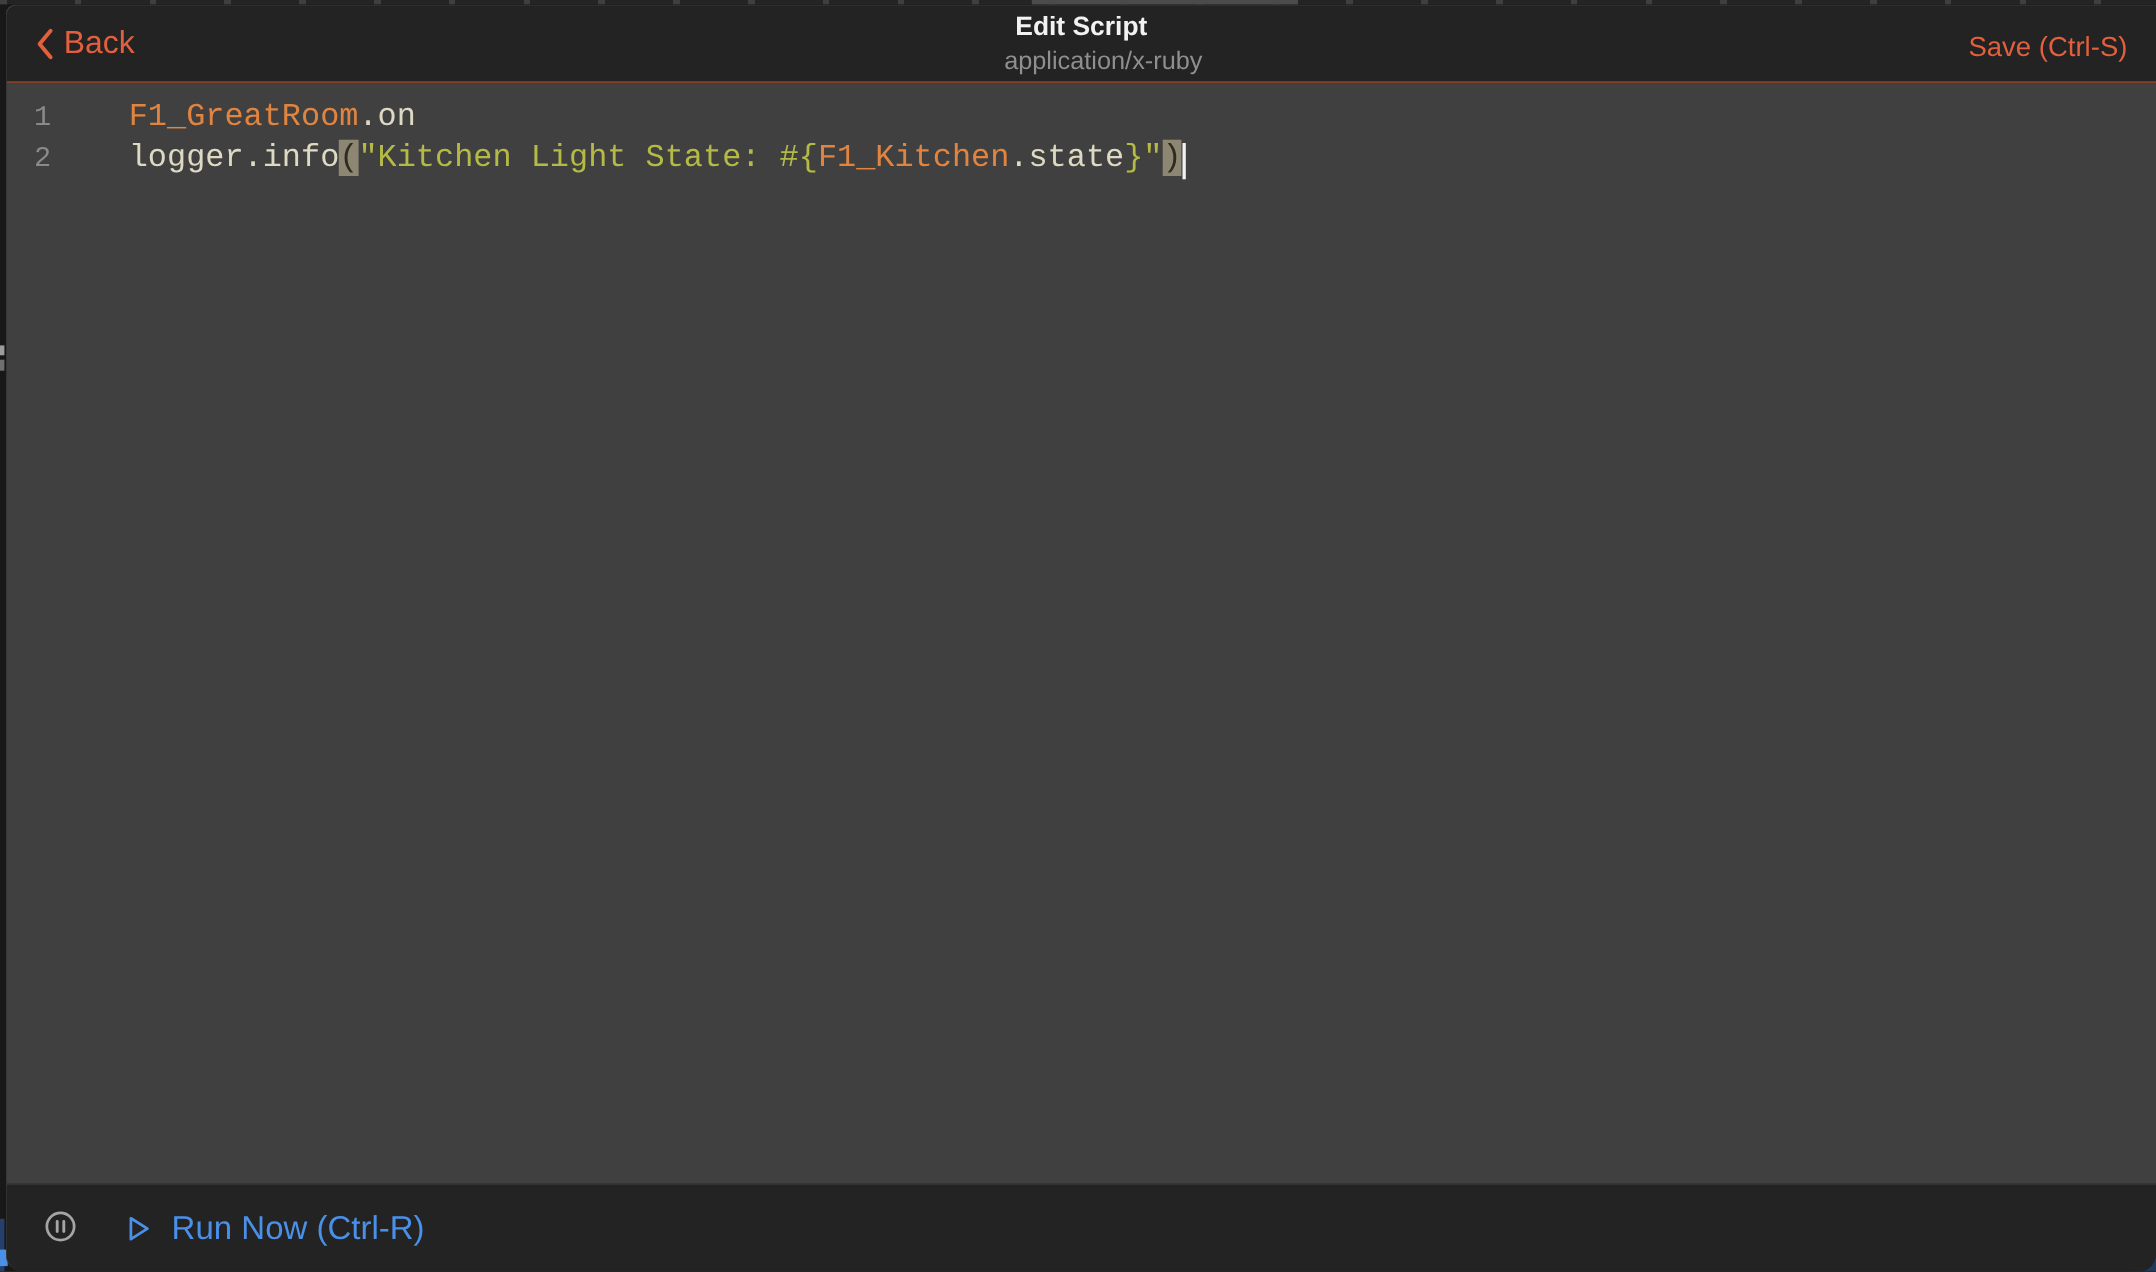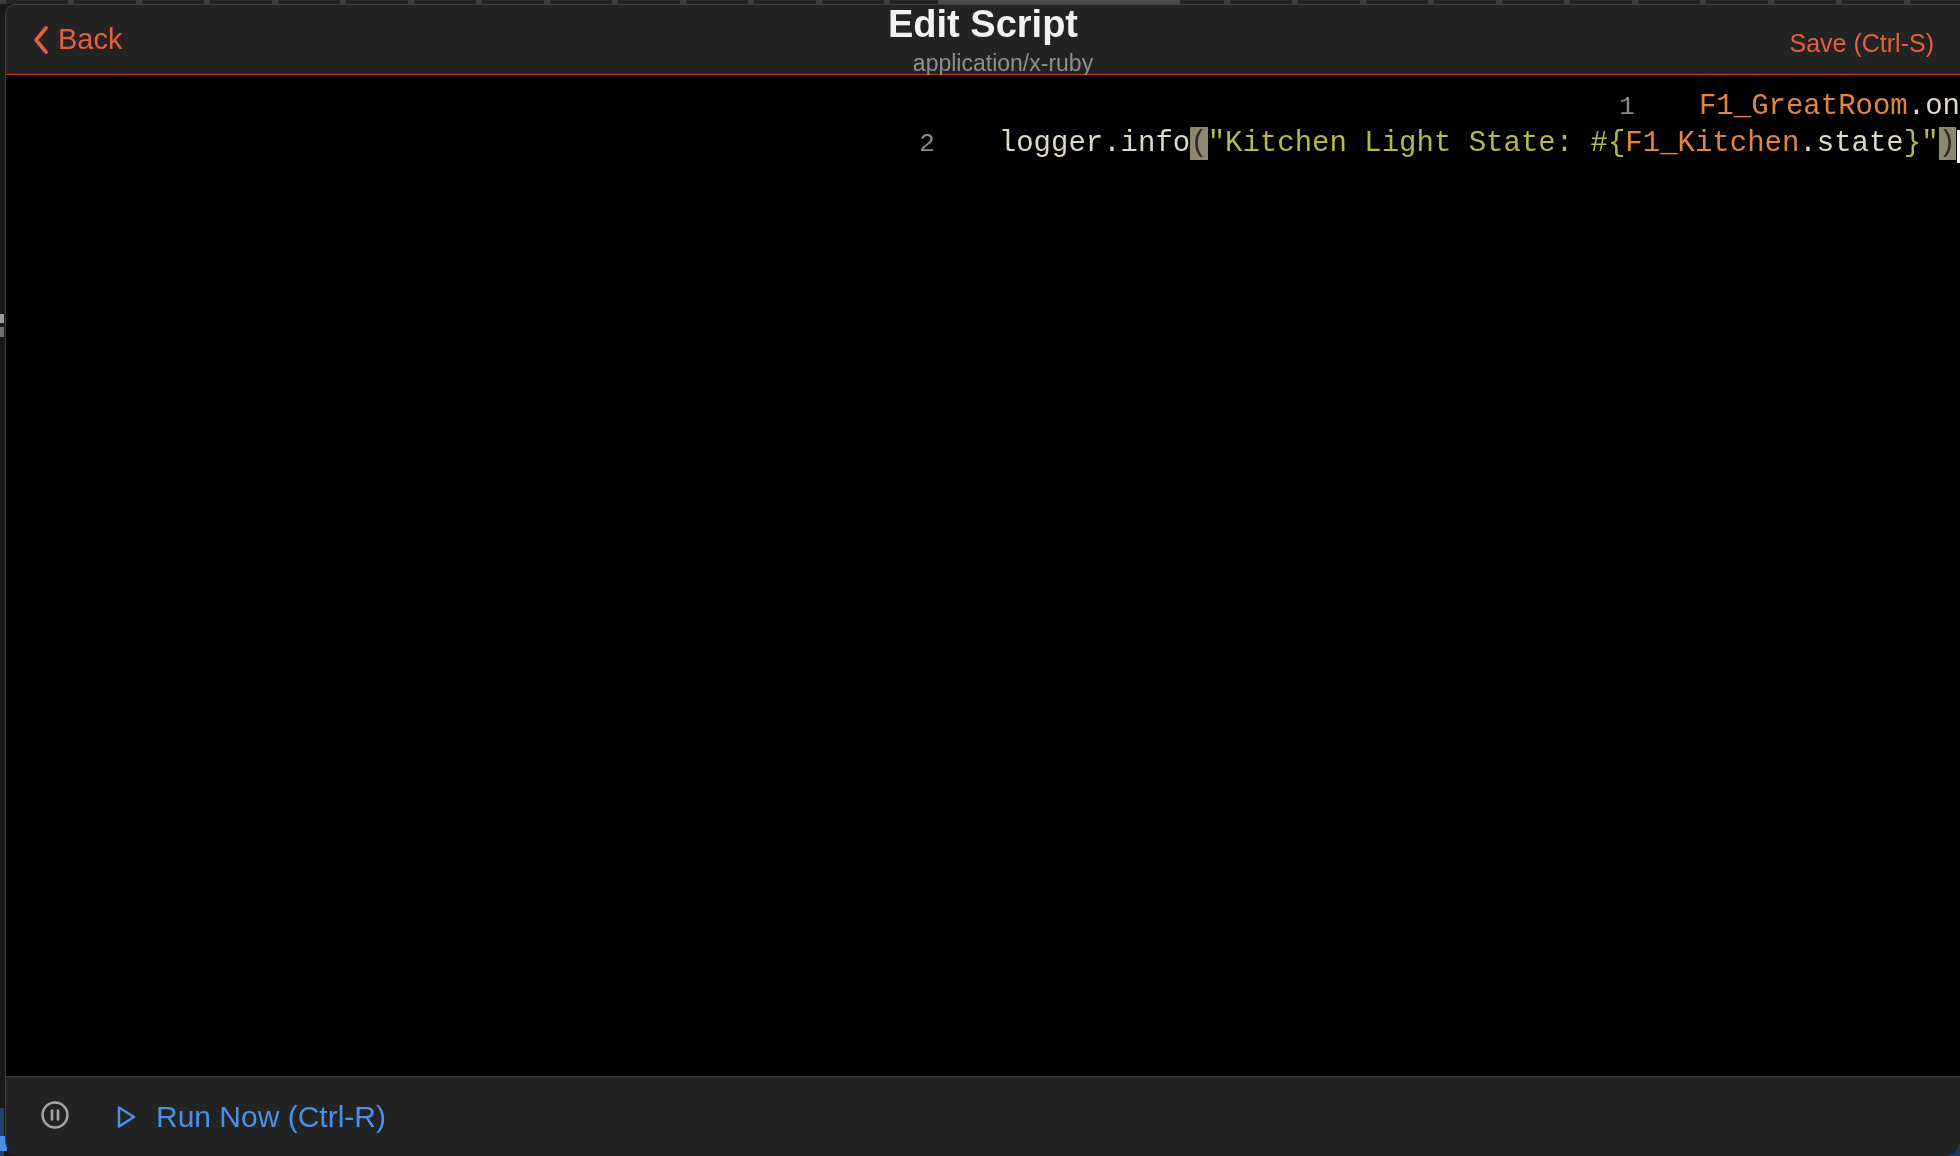--- a/index.html
+++ b/index.html
@@ -41,34 +41,34 @@
     display:flex;align-items:center;gap:9px;
     color:#e2603d;font-size:29px;cursor:pointer;background:none;border:none;padding:0;
     font-family:inherit;
   }
   .back-btn svg{display:block;}
   .titles{
     position:absolute;left:50%;top:0;transform:translateX(-50%);
     height:69px;display:flex;flex-direction:column;align-items:center;justify-content:center;
     text-align:center;line-height:1.15;
   }
-  .title{font-size:38px;font-weight:700;color:#f2f2f2;}
+  .title{font-size:24px;font-weight:700;color:#f2f2f2;}
   .subtitle{font-size:23px;color:#8f8f8f;margin-top:3px;margin-left:40px;}
   .save-btn{
     position:absolute;right:26px;top:4px;height:69px;display:flex;align-items:center;
     color:#e2603d;font-size:25px;cursor:pointer;background:none;border:none;padding:0;
     font-family:inherit;
   }
 
   
   .editor{
     position:absolute;top:70px;left:0;right:0;bottom:71px;
-    background:#000000;padding-top:13px;
+    background:#404040;padding-top:13px;
     font-family:"Liberation Mono","DejaVu Sans Mono",monospace;
-    font-size:29px;line-height:37px;cursor:text;text-align:right;
+    font-size:29px;line-height:37px;cursor:text;
   }
   .code-line{white-space:pre;padding-left:25px;height:37px;}
   .line-number{
     display:inline-block;width:22px;color:#8a8a8a;font-size:26px;
     vertical-align:baseline;
   }
   .line-code{margin-left:64px;}
   .tok-plain{color:#ded9c3;}
   .tok-variable{color:#e08440;}
   .tok-string{color:#b4ba45;}

